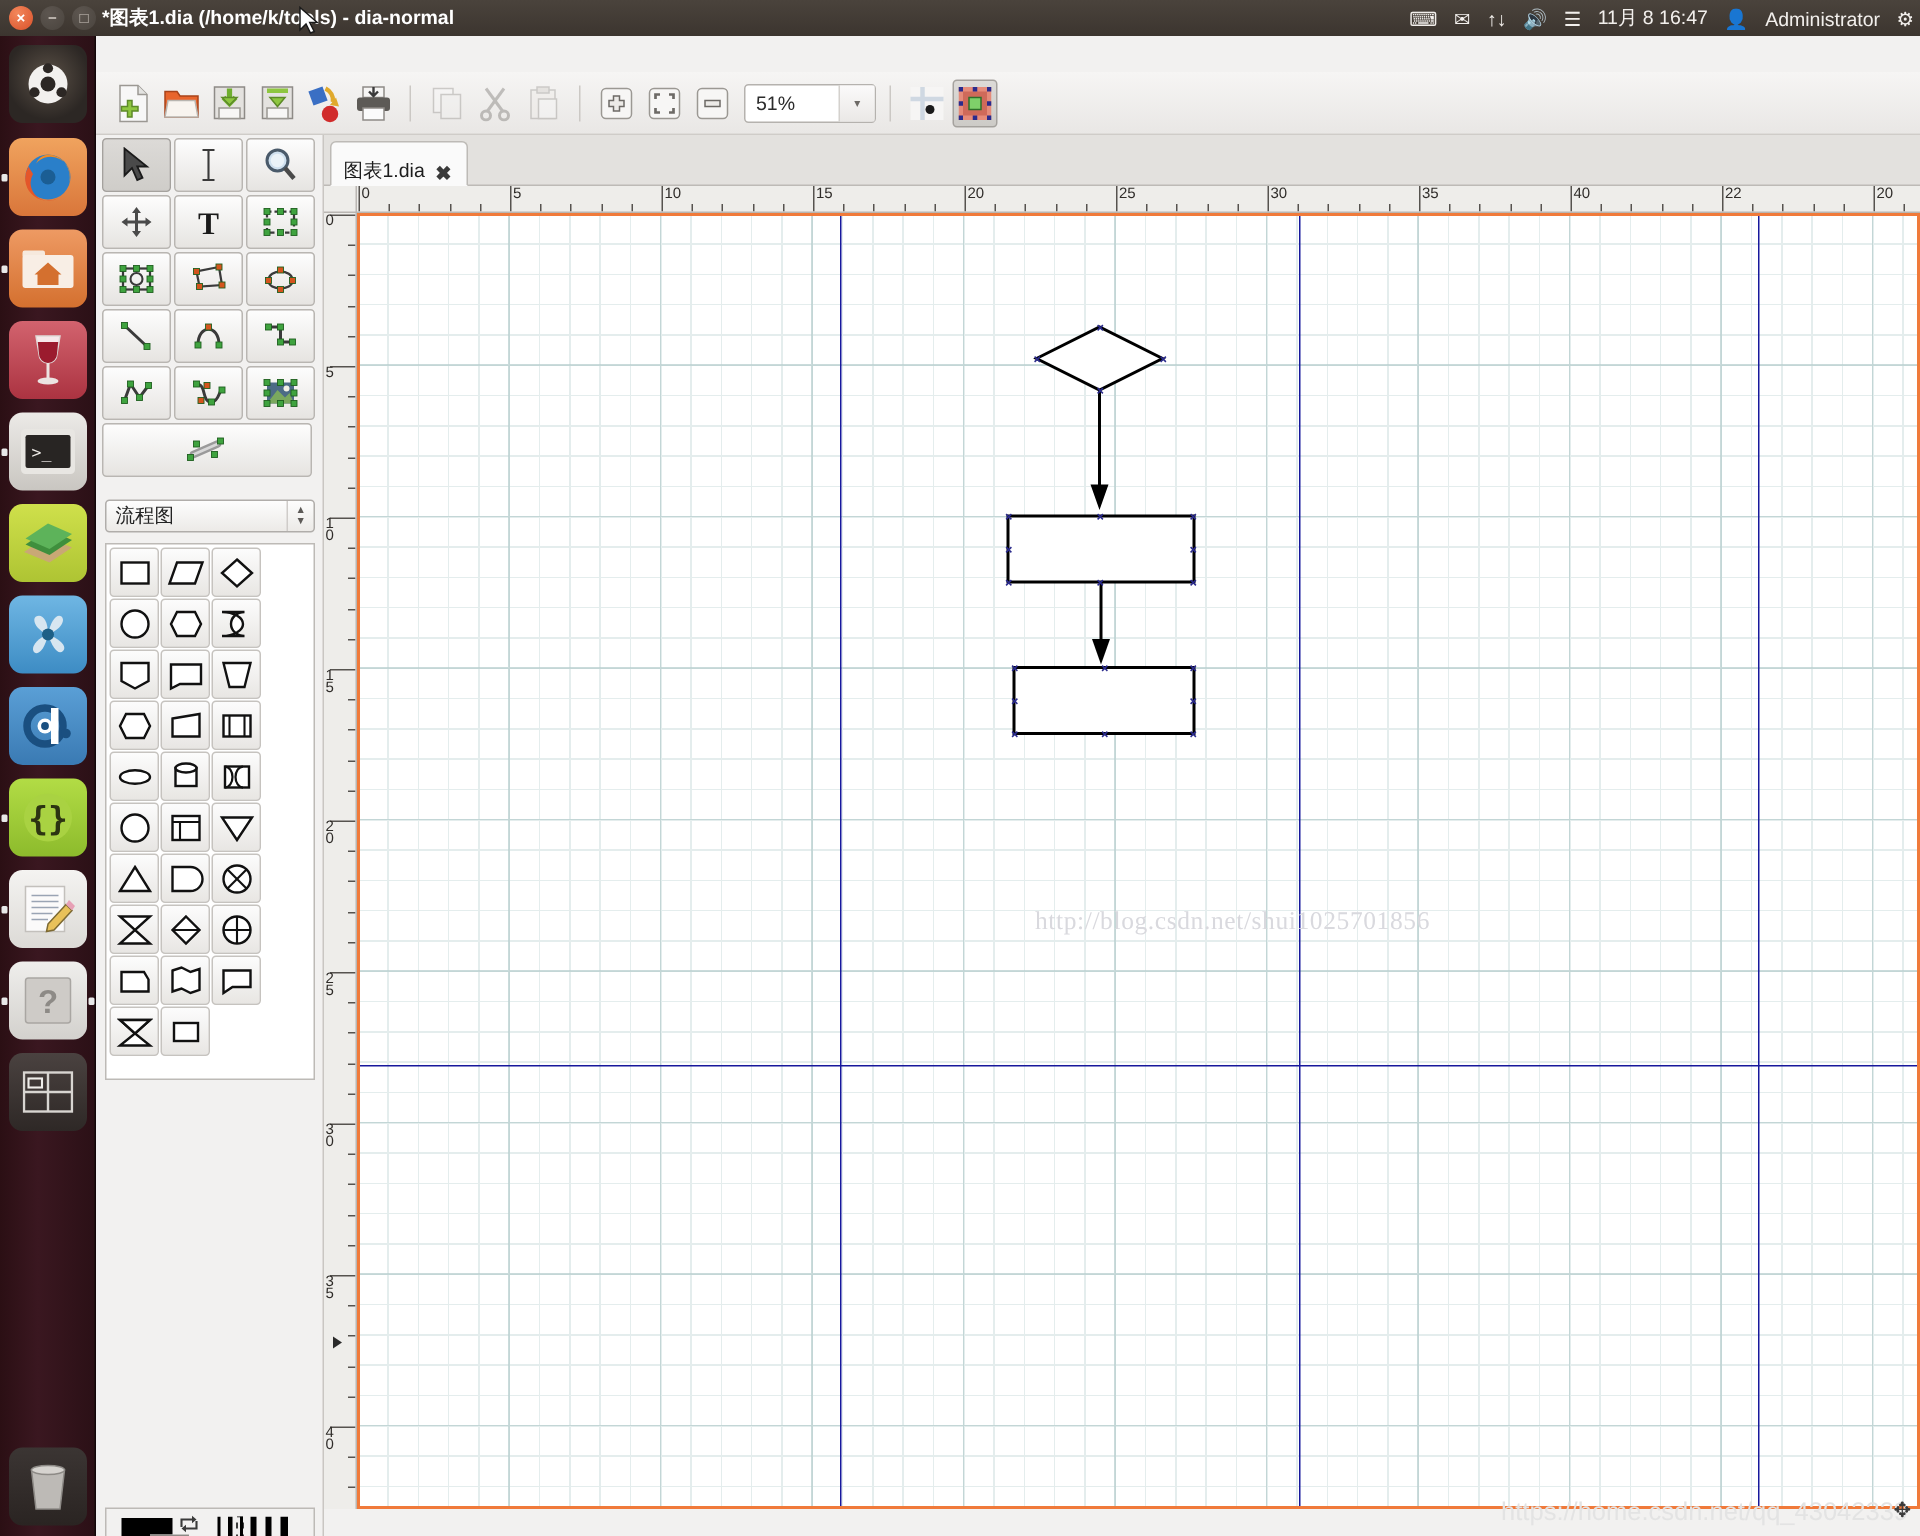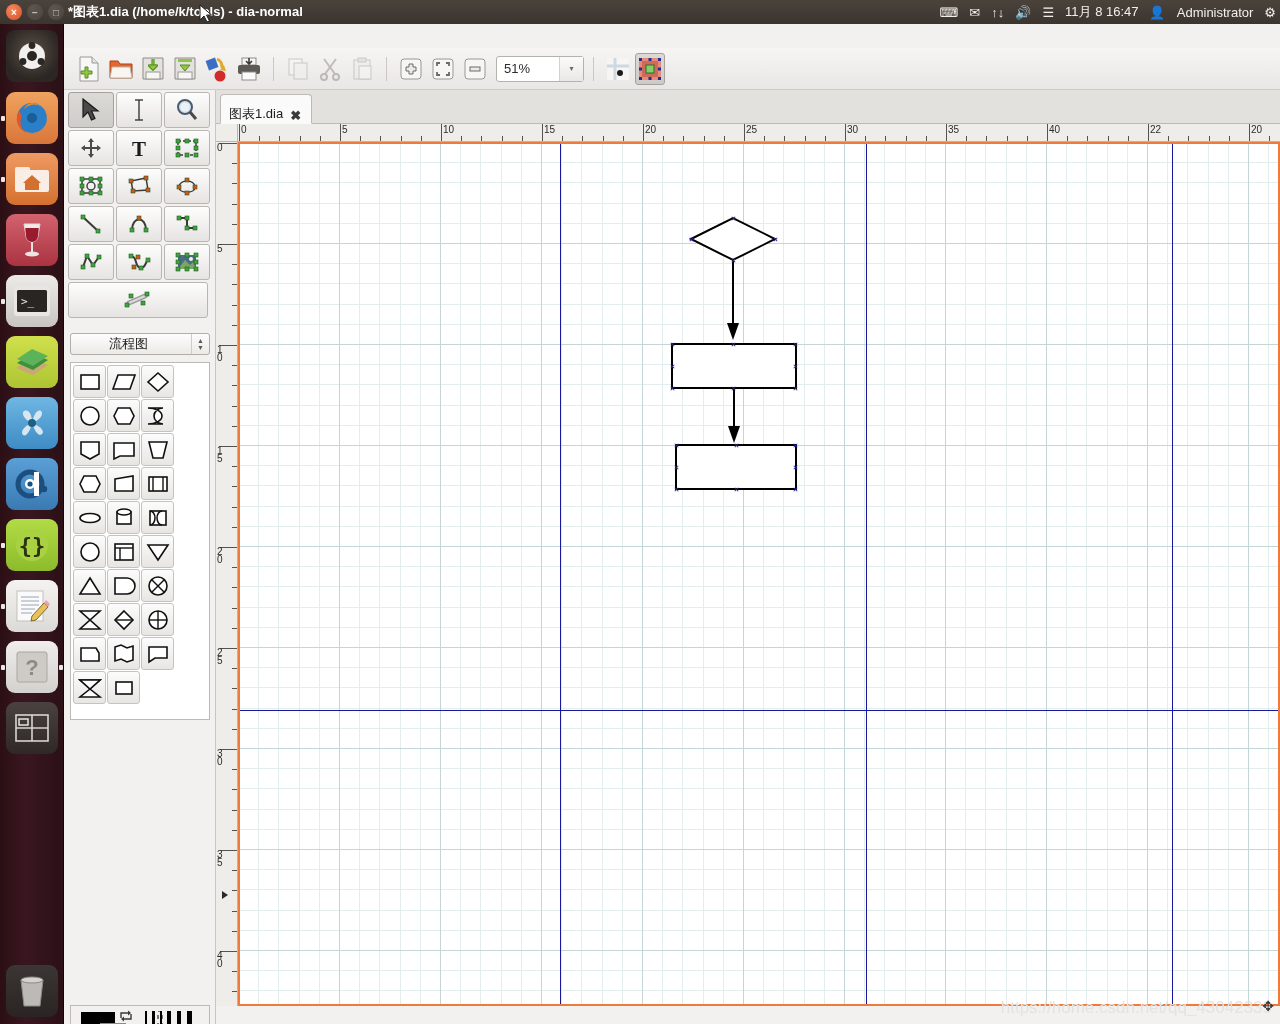--- a/index.html
+++ b/index.html
@@ -99,21 +99,21 @@
     background:linear-gradient(to bottom,#fdfdfd,#e6e4e1);
     display:flex; align-items:center; justify-content:center;
   }
   .tool.active { background:linear-gradient(to bottom,#dcdad7,#cfcdc9); border-color:#a5a29e; }
   .tool.wide { width:140px; }
 
   #sheetcombo {
     position:absolute; left:6px; top:243px; width:140px; height:22px;
     border:1px solid #b0adaa; border-radius:3px;
     background:linear-gradient(to bottom,#fdfdfd,#eceae7);
-    display:flex; align-items:center;padding-left:32px;
+    display:flex; align-items:center;
   }
   #sheetlabel { flex:1; font-size:13px; padding-left:6px; color:#232323; }
   #sheetspin { width:18px; height:20px; border-left:1px solid #cfccc9;
                display:flex; flex-direction:column; align-items:center; justify-content:center;
                font-size:7px; color:#5d5a57; line-height:7px; }
 
   #shapepane {
     position:absolute; left:6px; top:272px; width:140px; height:358px;
     background:#ffffff; border:1px solid #bdbab6; overflow:hidden;
   }
@@ -976,20 +976,21 @@
       <div class="pageline-v" style="left:322px;"></div>
       <div class="pageline-v" style="left:628px;"></div>
       <div class="pageline-v" style="left:934px;"></div>
       <div class="pageline-h" style="top:568px;"></div>
 
       <div class="sheetedge-v" style="left:0;"></div>
       <div class="sheetedge-v" style="right:0;"></div>
       <div class="sheetedge-h" style="top:0;"></div>
       <div class="sheetedge-h" style="bottom:0;"></div>
 
+      <div id="watermark1">http://blog.csdn.net/shui1025701856</div>
 
       <svg id="flowchart" style="position:absolute;left:0;top:0;width:1042px;height:864px;" viewBox="0 0 1042 864">
 
         <polygon points="453,97 495,76 537,97 495,118" fill="#ffffff" stroke="#000000" stroke-width="2"></polygon>
 
         <line x1="495" y1="118" x2="495" y2="192" stroke="#000000" stroke-width="2"></line>
         <polygon points="489,181 501,181 495,198" fill="#000000"></polygon>
 
         <rect x="434" y="202" width="124" height="44" fill="#ffffff" stroke="#000000" stroke-width="2"></rect>
 

